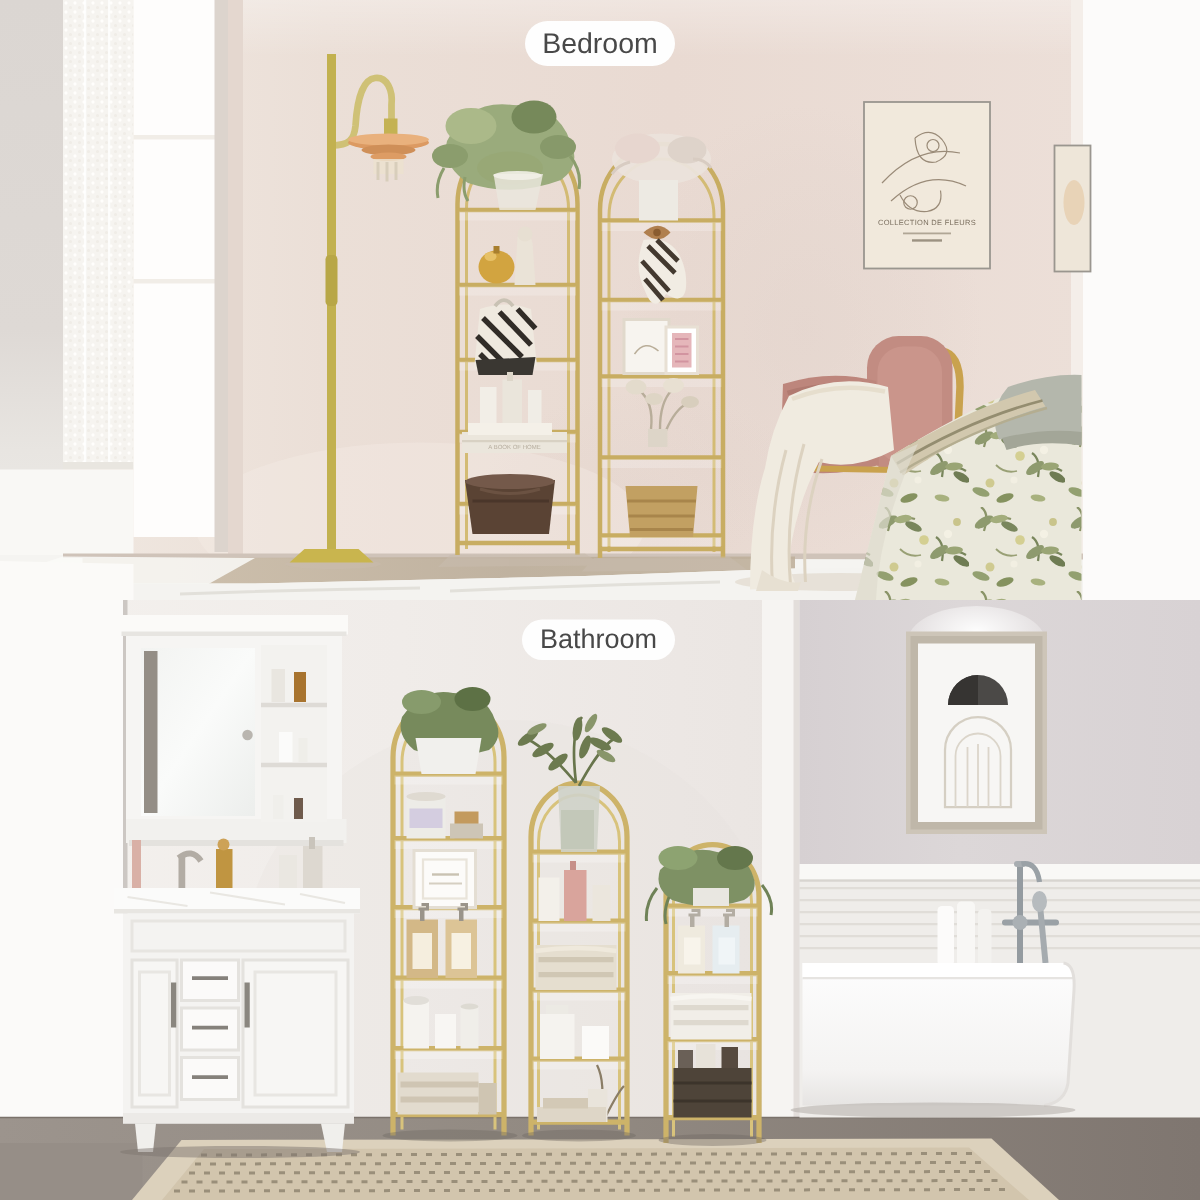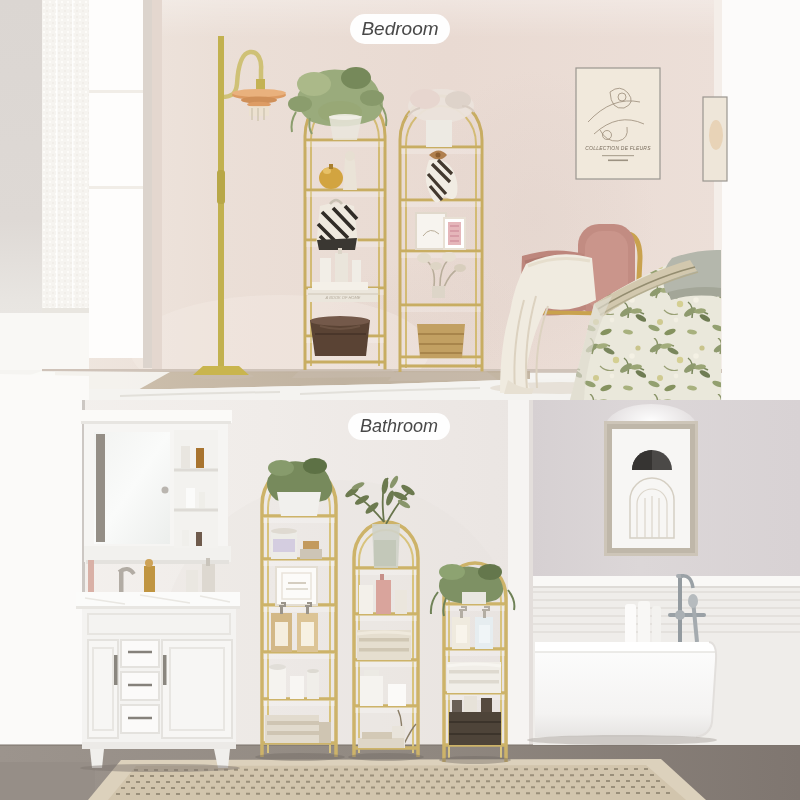--- a/index.html
+++ b/index.html
@@ -1,17 +1,17 @@
 <!DOCTYPE html>
 <html><head>
 <meta charset="utf-8">
 <style>
   html,body{margin:0;padding:0;width:800px;height:800px;overflow:hidden;background:#fff;
     font-family:"Liberation Sans", sans-serif;}
-  .stage{position:relative;width:800px;height:580px;font-style:italic;}
+  .stage{position:relative;width:800px;height:580px;}
   svg{position:absolute;top:0;left:0;}
 </style>
 </head>
 <body>
 <div class="stage">
 <svg width="800" height="800" viewBox="0 0 800 800">
 <defs>
   <linearGradient id="bedwall" x1="0" y1="0" x2="1" y2="0">
     <stop offset="0" stop-color="#f1eae3"></stop>
     <stop offset="0.3" stop-color="#ebdfd7"></stop>

